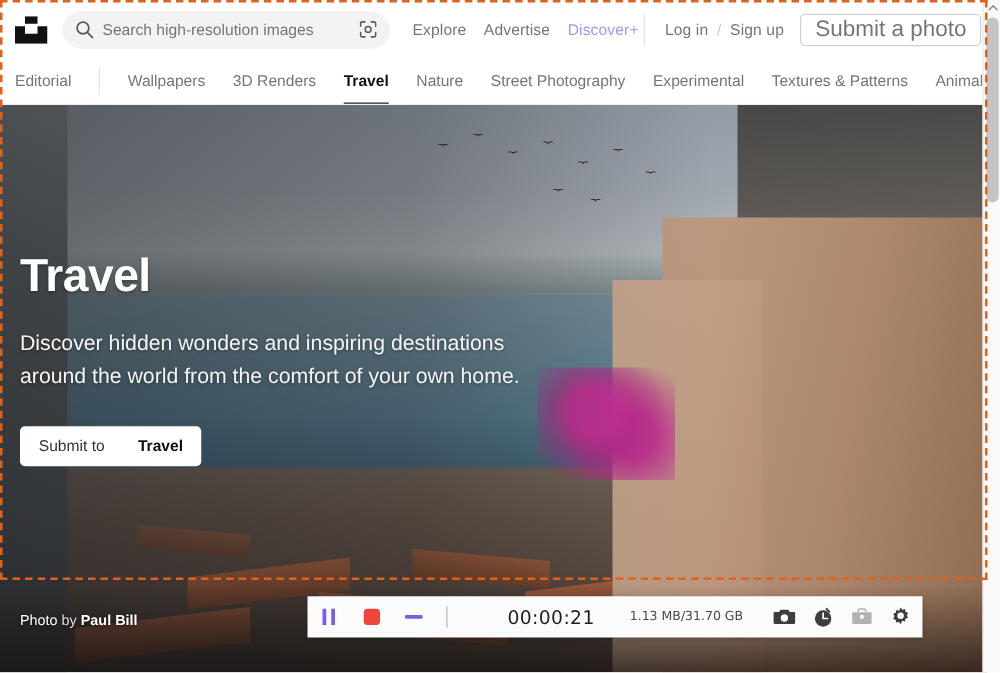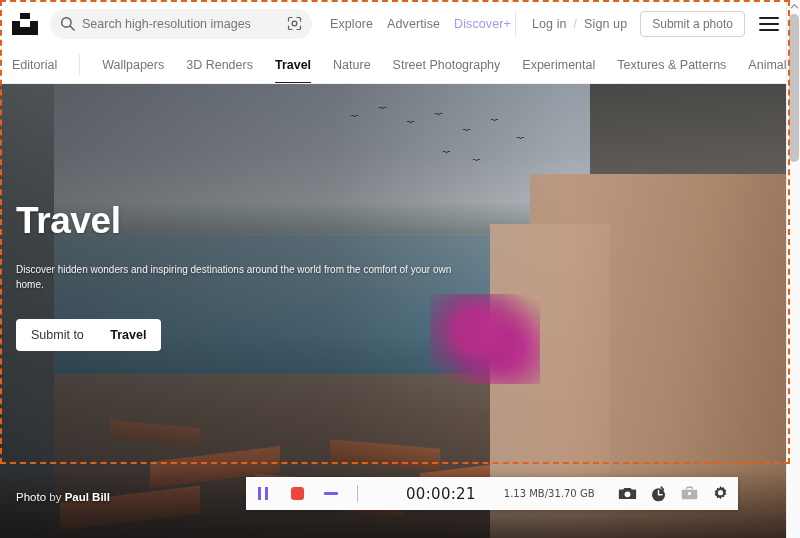--- a/index.html
+++ b/index.html
@@ -51,21 +51,21 @@
 
   .hdr-right { margin-left: auto; display: flex; align-items: center; }
   .vdivider { width: 1px; height: 26px; background: #e4e4e5; margin: 0 16px 0 4px; }
   .auth { display: flex; align-items: center; gap: 7px; }
   .auth .navlink { font-size: 12.5px; }
   .slash { color: #c9c9c9; font-size: 12.5px; }
   .btn-outline {
     margin-left: 13px; height: 26px; padding: 0 11px;
     border: 1px solid #d1d1d1; border-radius: 4px; background: #fff;
     font-family: "Liberation Sans", sans-serif;
-    font-size: 12px; color: #767676; cursor: pointer; white-space: nowrap;
+    font-size: 18px; color: #767676; cursor: pointer; white-space: nowrap;
     display: flex; align-items: center;
   }
   .hamburger {
     margin-left: 14px; margin-right: 4px; width: 20px; height: 20px;
     display: flex; flex-direction: column; justify-content: center;
     gap: 4px; cursor: pointer;
   }
   .hamburger span { display: block; height: 2px; background: #1f1f1f; border-radius: 1px; }
 
   
@@ -157,21 +157,21 @@
     position:absolute; inset:0;
     background: linear-gradient(90deg, rgba(20,22,26,.52) 0%, rgba(20,22,26,.34) 42%, rgba(20,22,26,.05) 72%, rgba(20,22,26,0) 100%);
   }
 
   .hero-content { position: absolute; left: 16px; top: 118px; width: 460px; }
   .hero-title {
     font-size: 37px; font-weight: bold; color: #fff; letter-spacing: -.4px;
     line-height: 1.05; text-shadow: 0 1px 3px rgba(0,0,0,.32);
   }
   .hero-sub {
-    margin-top: 21px; font-size: 10px; color: #f4f4f4; line-height: 1.55;
+    margin-top: 21px; font-size: 17px; color: #f4f4f4; line-height: 1.55;
     max-width: 440px; text-shadow: 0 1px 3px rgba(0,0,0,.4);
   }
   .hero-btn {
     margin-top: 26px; display: inline-flex; align-items: center;
     height: 32px; padding: 0 15px; background: #fff; border: 0; border-radius: 4px;
     font-family: "Liberation Sans", sans-serif; font-size: 12.5px;
     color: #33333a; cursor: pointer; white-space: nowrap; gap: 23px;
   }
   .hero-btn b { font-weight: bold; color: #111; margin-left: 3.5px; }
 

